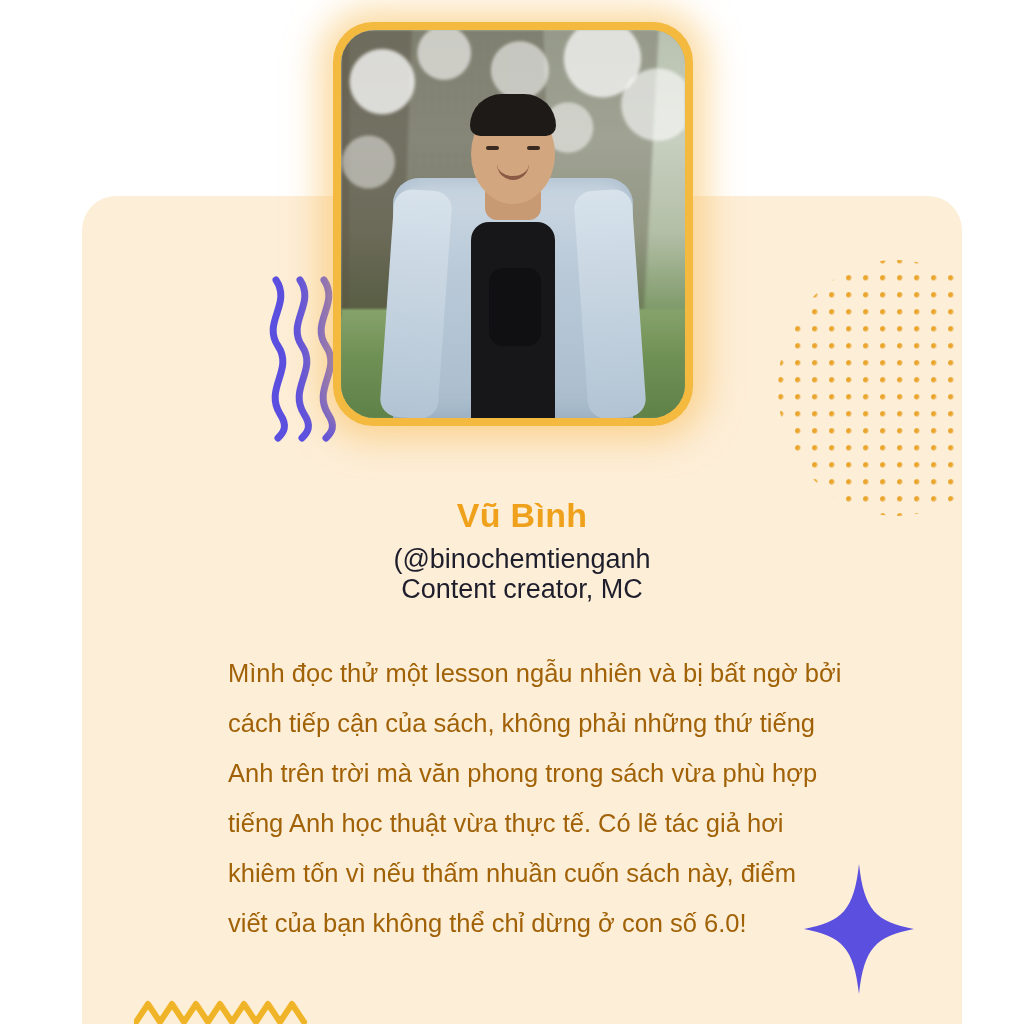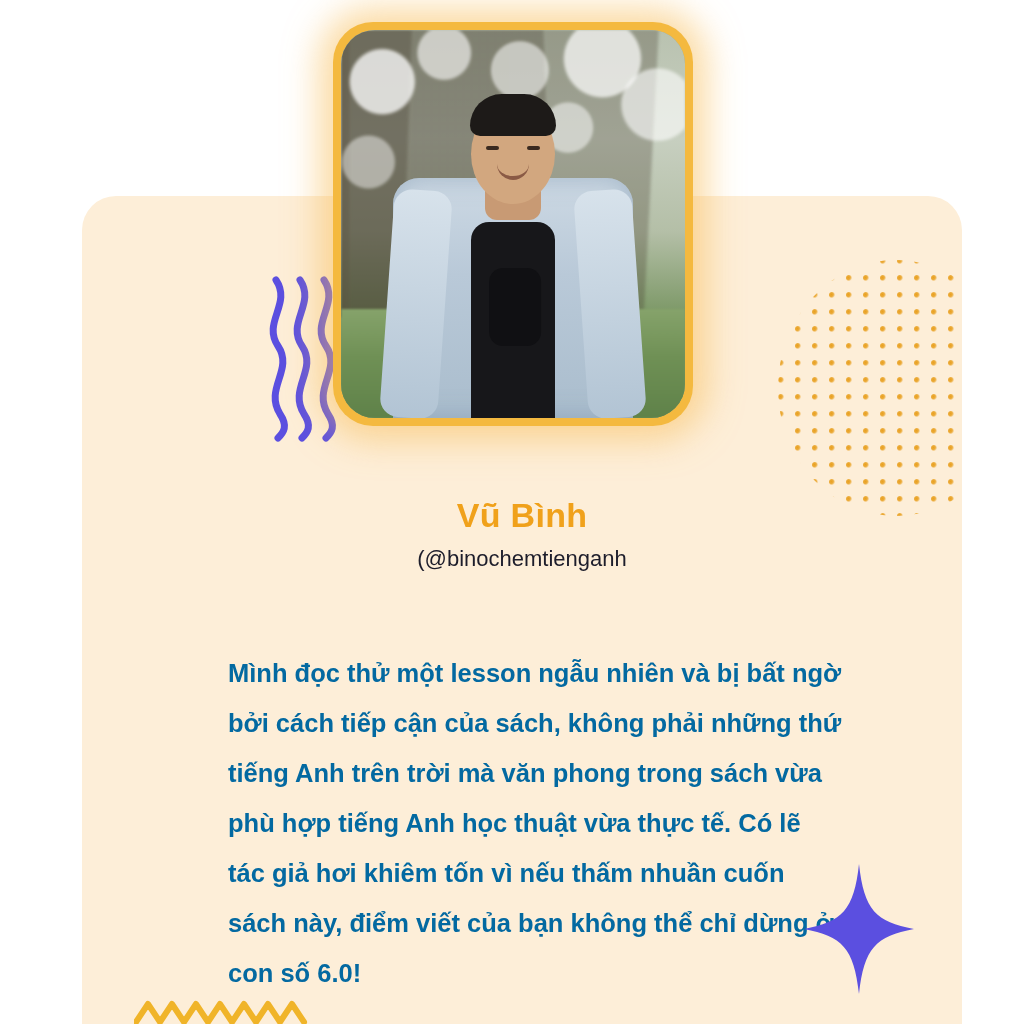--- a/index.html
+++ b/index.html
@@ -184,33 +184,32 @@
     font-size: 34px;
     font-weight: bold;
     letter-spacing: 0.3px;
   }
   .subtitle {
     position: absolute;
     left: 0; right: 0;
     top: 348px;
     text-align: center;
     color: #1d1d2b;
-    font-size: 22px;
+    font-size: 27px;
     line-height: 30px;
   }
   .quote {
     position: absolute;
     left: 146px;
     right: 120px;
     top: 452px;
-    color: #0369a1;
+    color: #a16207;
     font-size: 25.5px;
     line-height: 50px;
     text-align: left;
-    font-weight: bold;
   }
 </style>
 </head>
 <body>
 
 <div class="card">
 
   <div class="squiggle">
     <svg viewBox="0 0 80 170" width="80" height="170" aria-hidden="true">
       <g fill="none" stroke="#5b4fe0" stroke-width="7" stroke-linecap="round">
@@ -233,20 +232,21 @@
           <circle cx="5" cy="5" r="3" fill="url(#fade)"></circle>
         </pattern>
       </defs>
       <ellipse cx="120" cy="132" rx="118" ry="128" fill="url(#dots)"></ellipse>
     </svg>
   </div>
 
   <div class="name">Vũ Bình</div>
   <div class="subtitle">
     <div>(@binochemtienganh</div>
+    <div>Content creator, MC</div>
   </div>
 
   <div class="quote">Mình đọc thử một lesson ngẫu nhiên và bị bất ngờ bởi cách tiếp cận của sách, không phải những thứ tiếng Anh trên trời mà văn phong trong sách vừa phù hợp tiếng Anh học thuật vừa thực tế. Có lẽ tác giả hơi khiêm tốn vì nếu thấm nhuần cuốn sách này, điểm viết của bạn không thể chỉ dừng ở con số 6.0!</div>
 
   <div class="sparkle">
     <svg viewBox="0 0 110 130" width="110" height="130" aria-hidden="true">
       <path d="M55 0 C60 46, 72 58, 110 65 C72 72, 60 84, 55 130 C50 84, 38 72, 0 65 C38 58, 50 46, 55 0 Z" fill="#5b4fe0"></path>
     </svg>
   </div>
 

